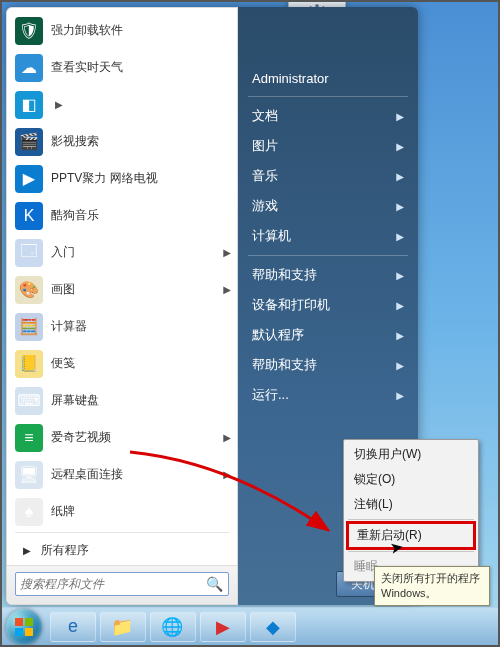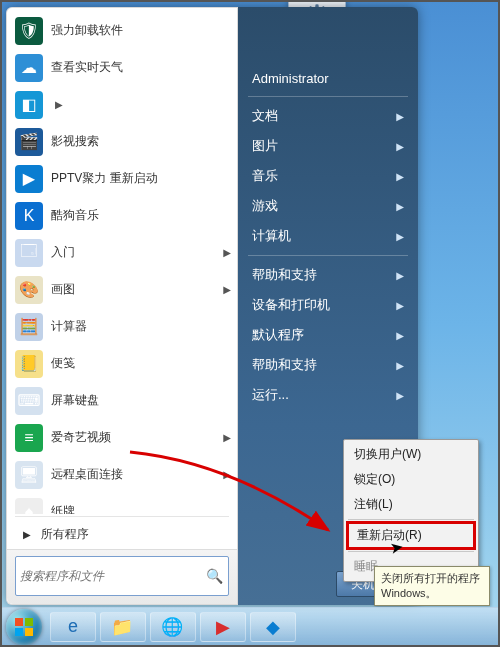--- a/index.html
+++ b/index.html
@@ -49,21 +49,21 @@
   }
   .all-programs .tri { margin:0 10px 0 8px; font-size:10px; }
   .search-row {
     padding:6px 8px 8px;
     background: linear-gradient(#f4f4f4,#e9e9e9);
     border-top:1px solid #ddd;
     border-radius: 0 0 0 6px;
   }
   .search-box {
     display:flex; align-items:center;
-    height:40px; background:#fff;
+    height:24px; background:#fff;
     border:1px solid #7a9fcf; border-radius:2px;
     padding:0 4px;
   }
   .search-input {
     flex:1; border:none; outline:none; font-size:12px;
     font-style:italic; color:#888; background:transparent;
   }
   .search-icon { color:#4a7dbb; font-size:14px; }
 
   .right-pane {
@@ -181,21 +181,21 @@
           <div class="prog-item">
             <div class="prog-icon" style="background:#1597d6">◧</div>
             <span class="prog-arrow">▶</span>
           </div>
           <div class="prog-item">
             <div class="prog-icon" style="background:#1d5a9a">🎬</div>
             <span class="prog-label">影视搜索</span>
           </div>
           <div class="prog-item">
             <div class="prog-icon" style="background:#0a7dd1">▶</div>
-            <span class="prog-label">PPTV聚力 重新启动</span>
+            <span class="prog-label">PPTV聚力 网络电视</span>
           </div>
           <div class="prog-item">
             <div class="prog-icon" style="background:#0a6fd1">K</div>
             <span class="prog-label">酷狗音乐</span>
           </div>
           <div class="prog-item">
             <div class="prog-icon" style="background:#c9d9ef">🗔</div>
             <span class="prog-label">入门</span>
             <span class="prog-arrow">▶</span>
           </div>

